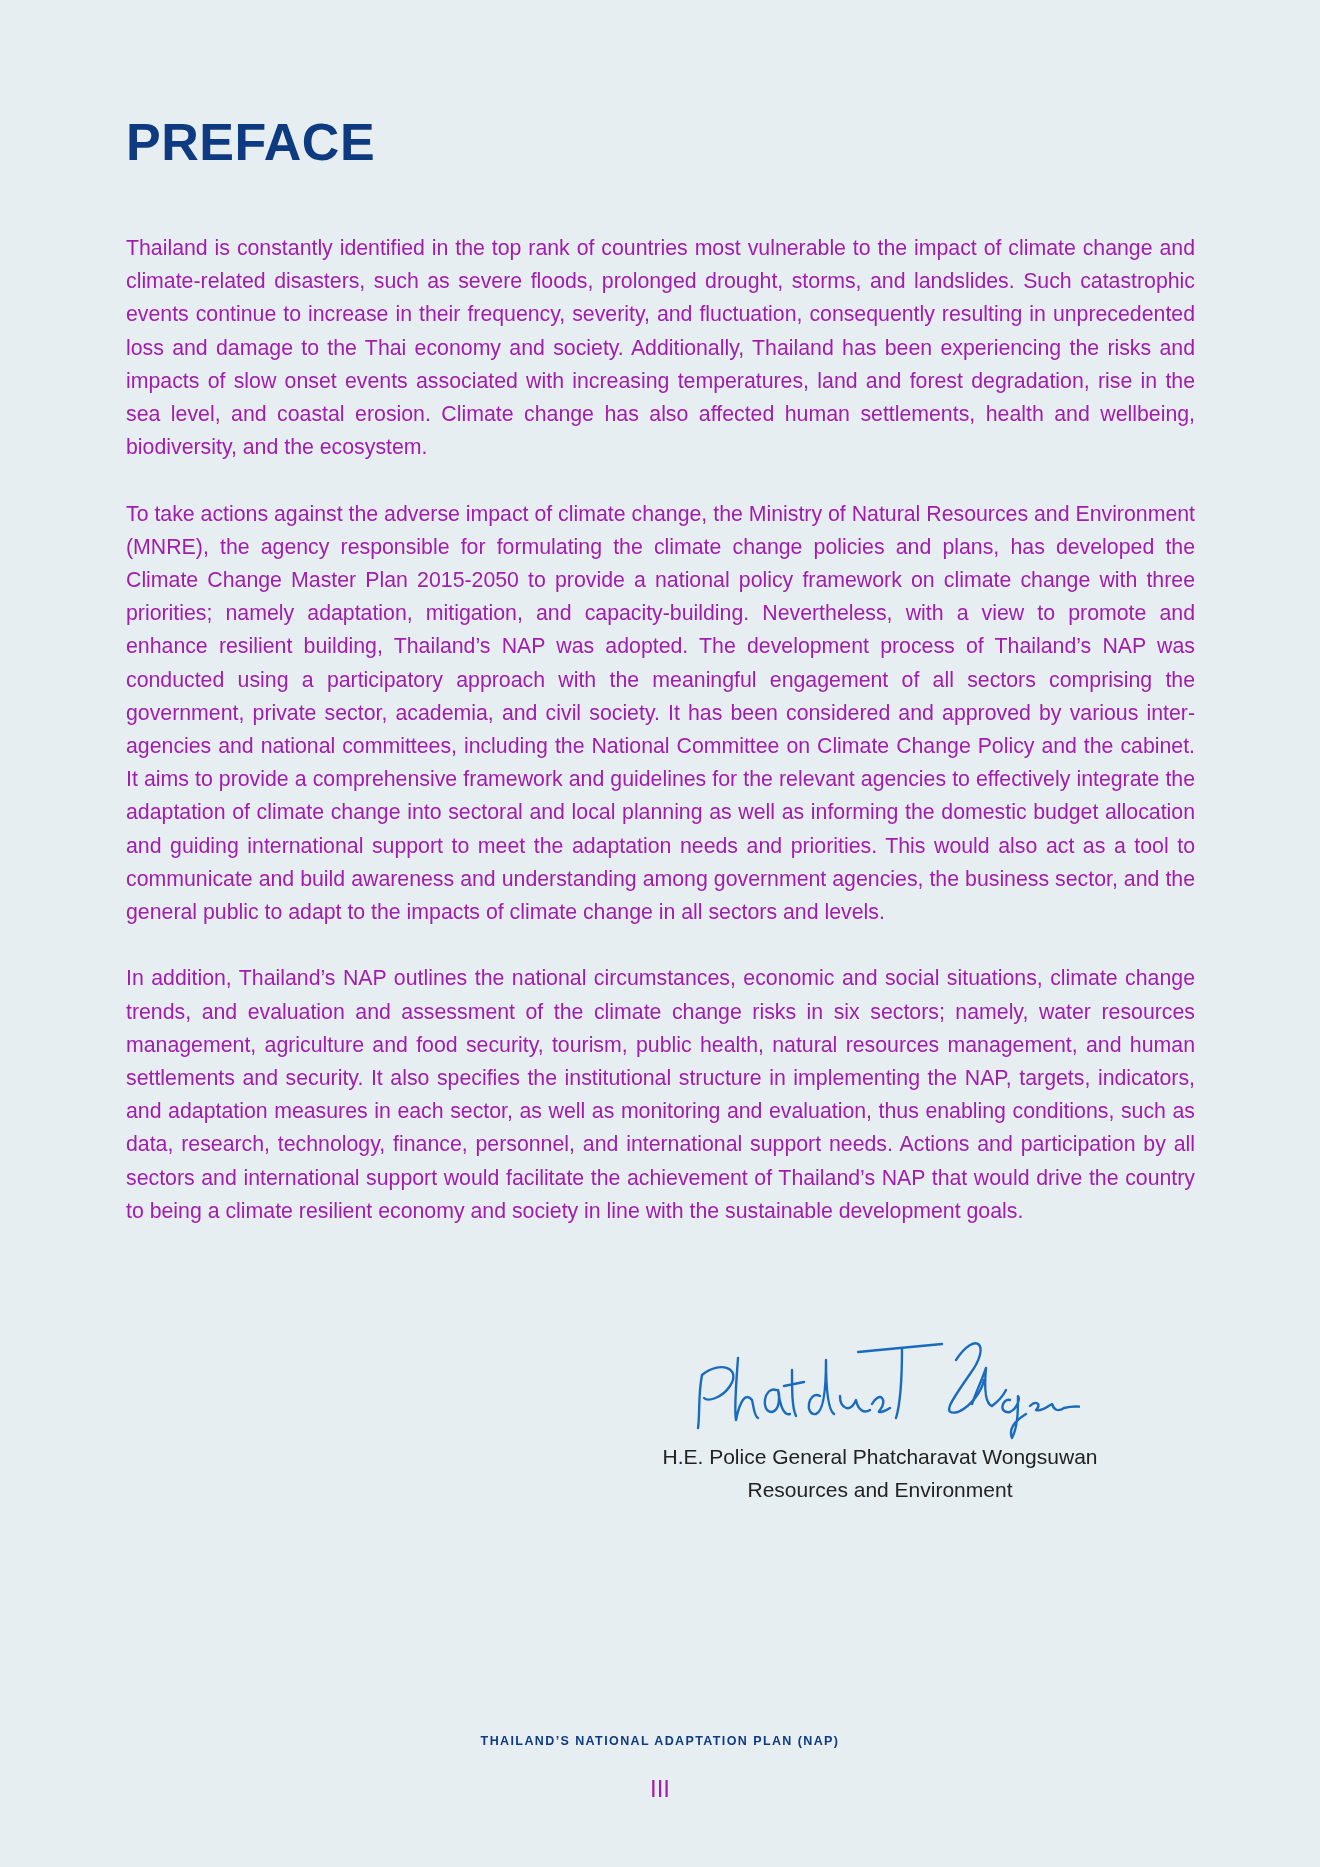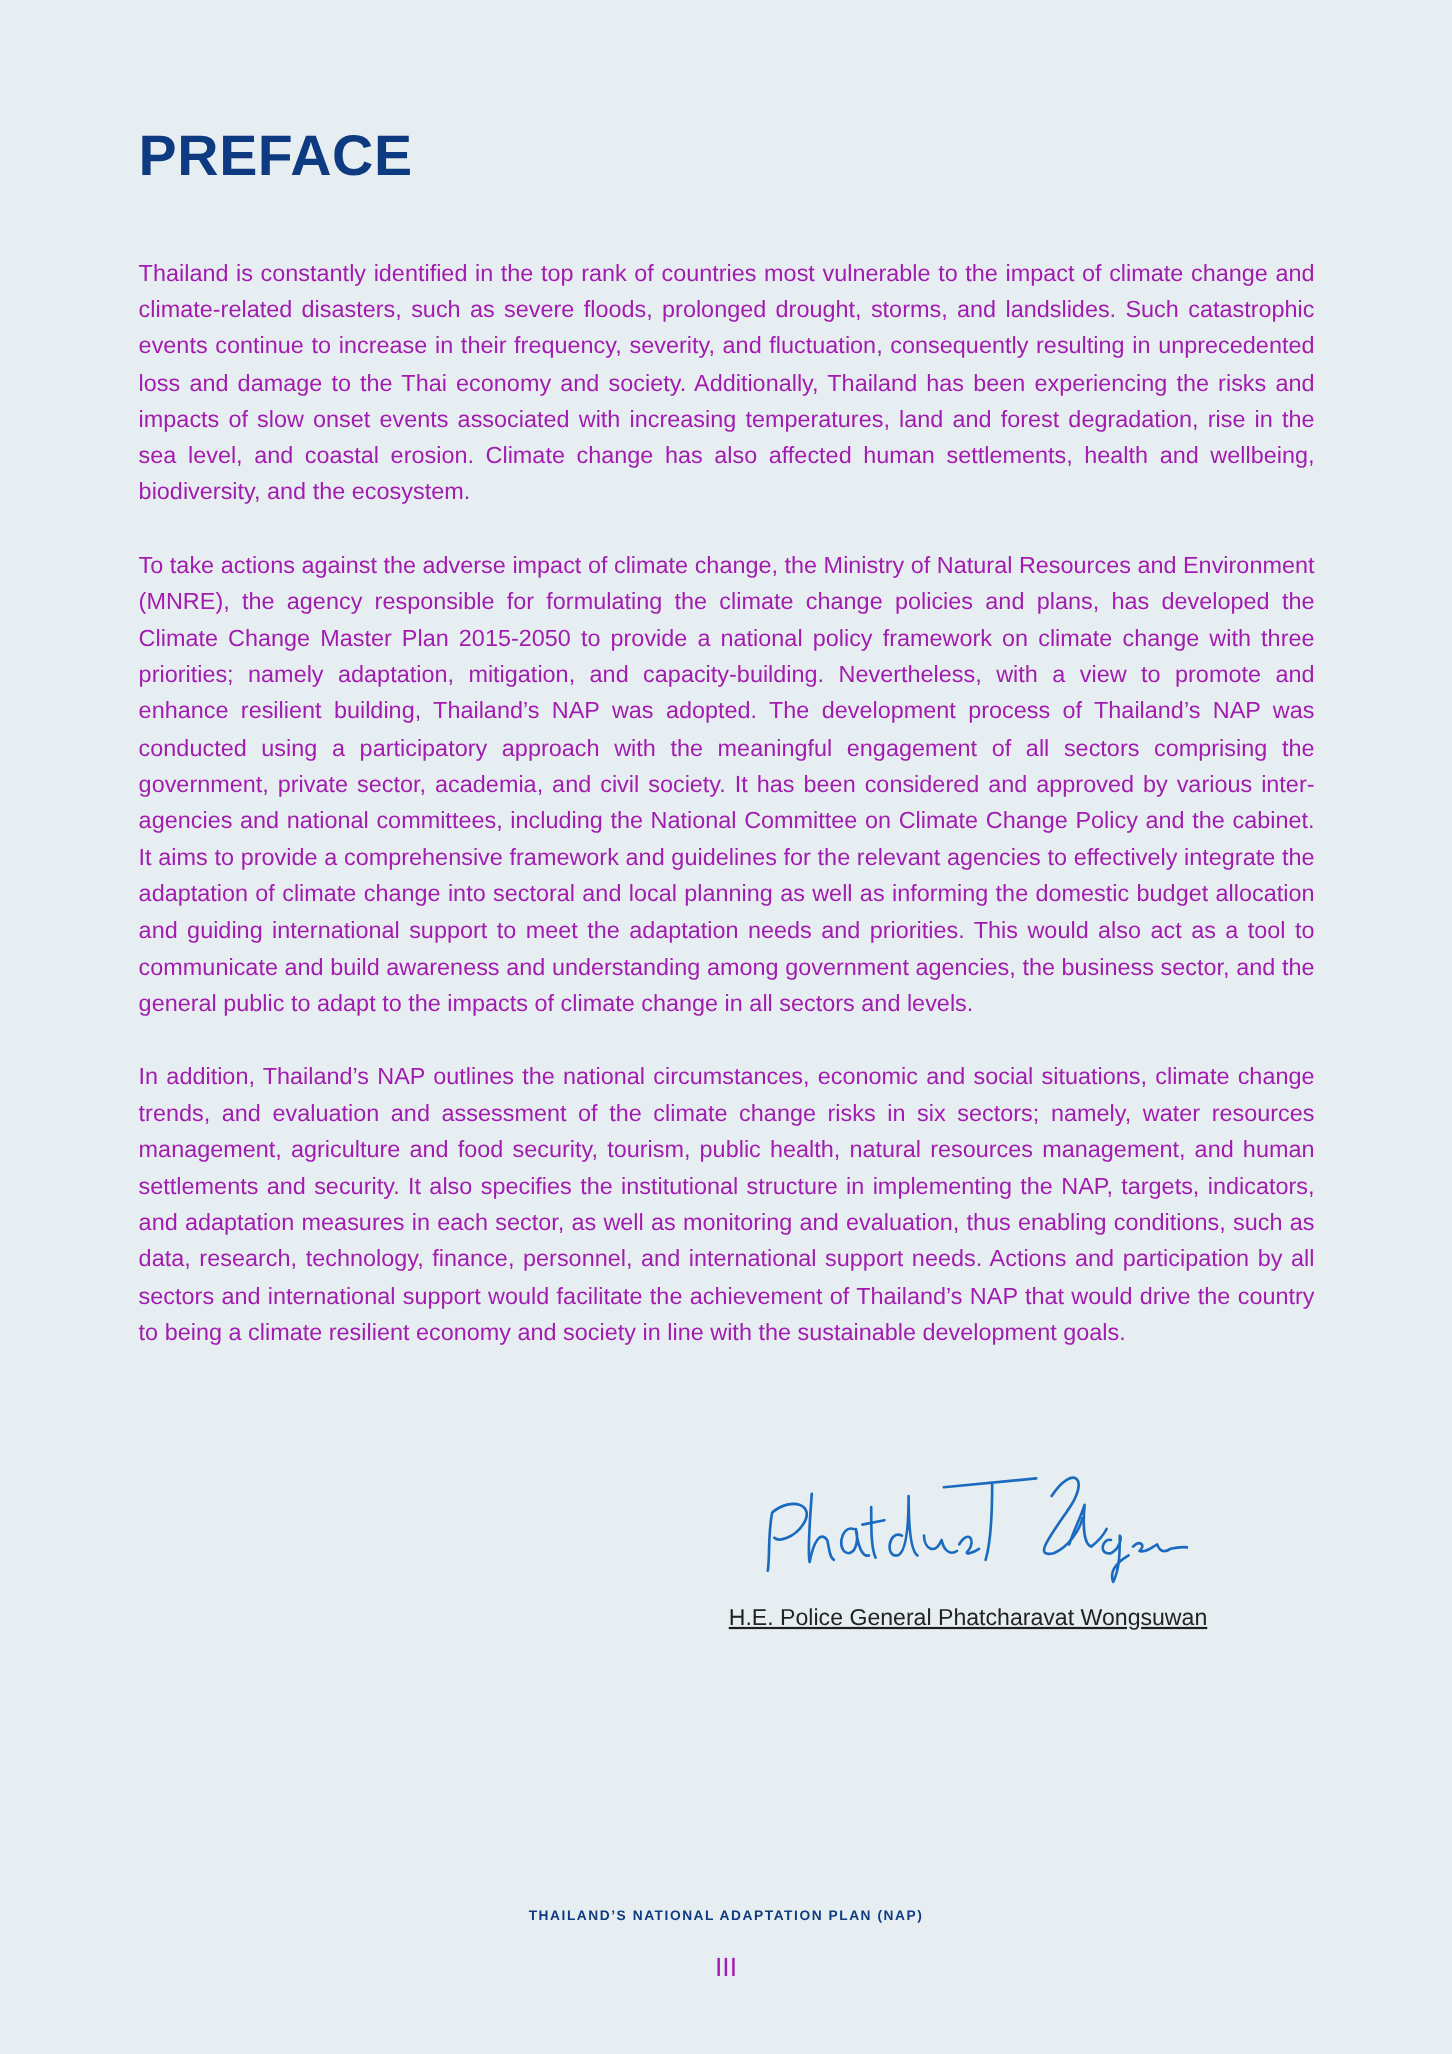--- a/index.html
+++ b/index.html
@@ -28,21 +28,21 @@
   .signature-block {
     position: absolute; left: 620px; top: 1320px; width: 520px;
     text-align: center;
   }
   .signature {
     display: block; margin: 0 auto; width: 400px; height: 120px;
   }
   .sig-line {
     font-size: 21px; line-height: 33px; color: #222; margin: 0;
   }
-  .sig-lines { margin-top: 14px; text-decoration: underline; }
+  .sig-lines { margin-top: 0; }
   .page-number {
     position: absolute; left: 0; width: 1320px; top: 1775px;
     text-align: center; font-size: 24px; color: #a21caf;
   }
   .footer {
     position: absolute; left: 0; width: 1320px; top: 1734px;
     text-align: center; font-size: 12.5px; font-weight: bold;
     color: #0e3a82; letter-spacing: 1.4px;
   }
 </style>
@@ -70,17 +70,18 @@
       <path d="M222,28 C222,60 220,85 216,98 M178,32 L262,24"></path>
       <path d="M276,40 C296,10 312,24 290,54 C272,80 260,96 278,92 C292,86 302,70 304,60"></path>
       <path d="M292,84 C296,72 302,60 306,48 C304,70 306,84 312,86 C320,80 324,74 326,70"></path>
       <path d="M330,80 C322,78 318,94 330,92 C338,88 340,78 338,76 C338,90 338,106 332,118 C328,108 336,100 346,94"></path>
       <path d="M350,86 C356,80 362,84 356,90 C362,92 368,86 372,84 C374,90 378,92 384,88 C392,86 400,86 408,88"></path>
     </g>
     <circle cx="404" cy="104" r="2.4" fill="#1a6bbf"></circle>
   </svg>
   <div class="sig-lines">
     <p class="sig-line">H.E. Police General Phatcharavat Wongsuwan</p>
+    <p class="sig-line">Resources and Environment</p>
   </div>
 </div>
 
 <div class="page-number">III</div>
 <div class="footer">THAILAND’S NATIONAL ADAPTATION PLAN (NAP)</div>
 
 </body></html>

